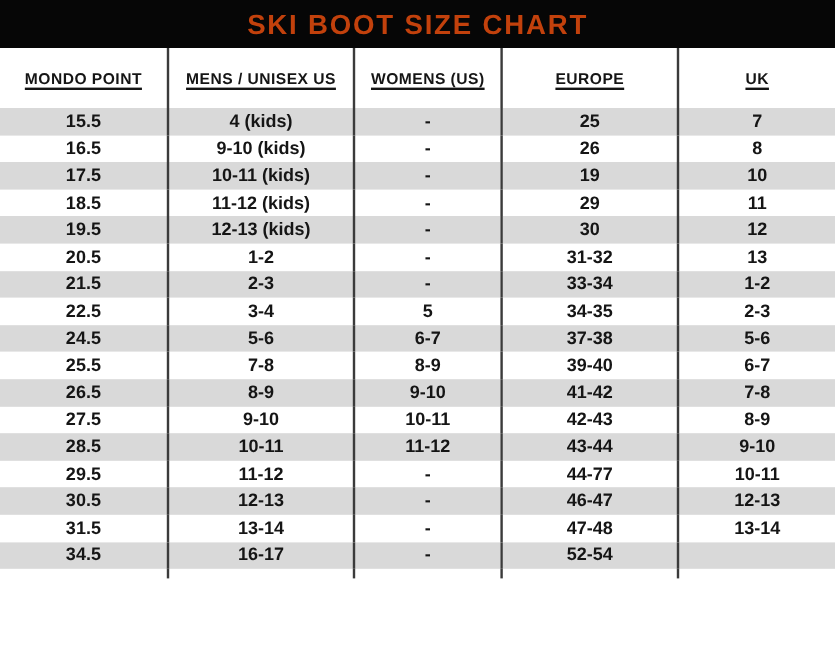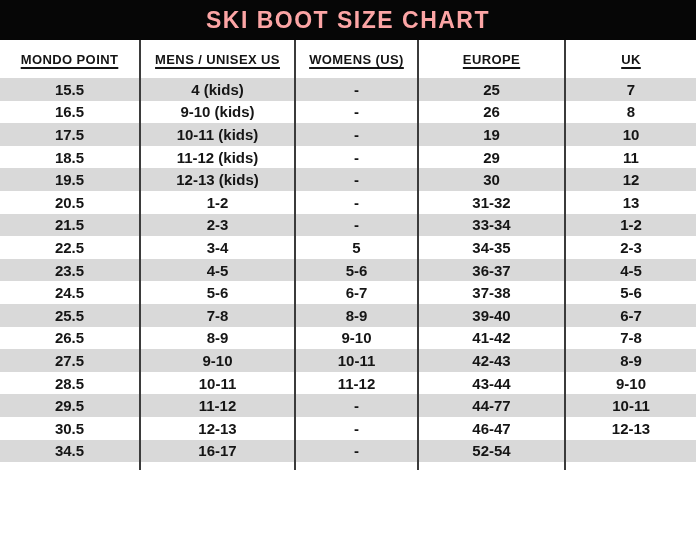--- a/index.html
+++ b/index.html
@@ -19,21 +19,21 @@
   }
   .title-bar {
     height: 40px;
     background: #060606;
     display: flex;
     align-items: center;
     justify-content: center;
   }
   .title-bar h1 {
     margin: 12px;
-    color: #fca5a5;
+    color: #c2410c;
     font-size: 23px;
     letter-spacing: 1.5px;
     font-weight: 700;
   }
   table.size-table {
     width: 696px;
     border-collapse: collapse;
     table-layout: fixed;
   }
   col.c-mondo  { width: 140px; }
@@ -46,21 +46,21 @@
     padding: 0;
     text-align: center;
     vertical-align: middle;
     overflow: hidden;
     white-space: nowrap;
   }
   th + th, td + td {
     border-left: 2px solid #3b3b3b;
   }
   thead th {
-    height: 38px;
+    height: 50px;
     font-size: 13px;
     letter-spacing: 0.4px;
     text-decoration: underline;
     text-decoration-thickness: 2px;
     text-underline-offset: 3px;
     background: #ffffff;
   }
   tbody td {
     height: 22.6px;
     font-size: 15px;
@@ -152,27 +152,20 @@
           <td>1-2</td>
         </tr>
         <tr>
           <td>22.5</td>
           <td>3-4</td>
           <td>5</td>
           <td>34-35</td>
           <td>2-3</td>
         </tr>
         <tr>
-          <td>23.5</td>
-          <td>4-5</td>
-          <td>5-6</td>
-          <td>36-37</td>
-          <td>4-5</td>
-        </tr>
-        <tr>
           <td>24.5</td>
           <td>5-6</td>
           <td>6-7</td>
           <td>37-38</td>
           <td>5-6</td>
         </tr>
         <tr>
           <td>25.5</td>
           <td>7-8</td>
           <td>8-9</td>
@@ -208,20 +201,27 @@
           <td>10-11</td>
         </tr>
         <tr>
           <td>30.5</td>
           <td>12-13</td>
           <td>-</td>
           <td>46-47</td>
           <td>12-13</td>
         </tr>
         <tr>
+          <td>31.5</td>
+          <td>13-14</td>
+          <td>-</td>
+          <td>47-48</td>
+          <td>13-14</td>
+        </tr>
+        <tr>
           <td>34.5</td>
           <td>16-17</td>
           <td>-</td>
           <td>52-54</td>
           <td></td>
         </tr>
       </tbody>
     <tfoot>
       <tr>
         <td></td>

